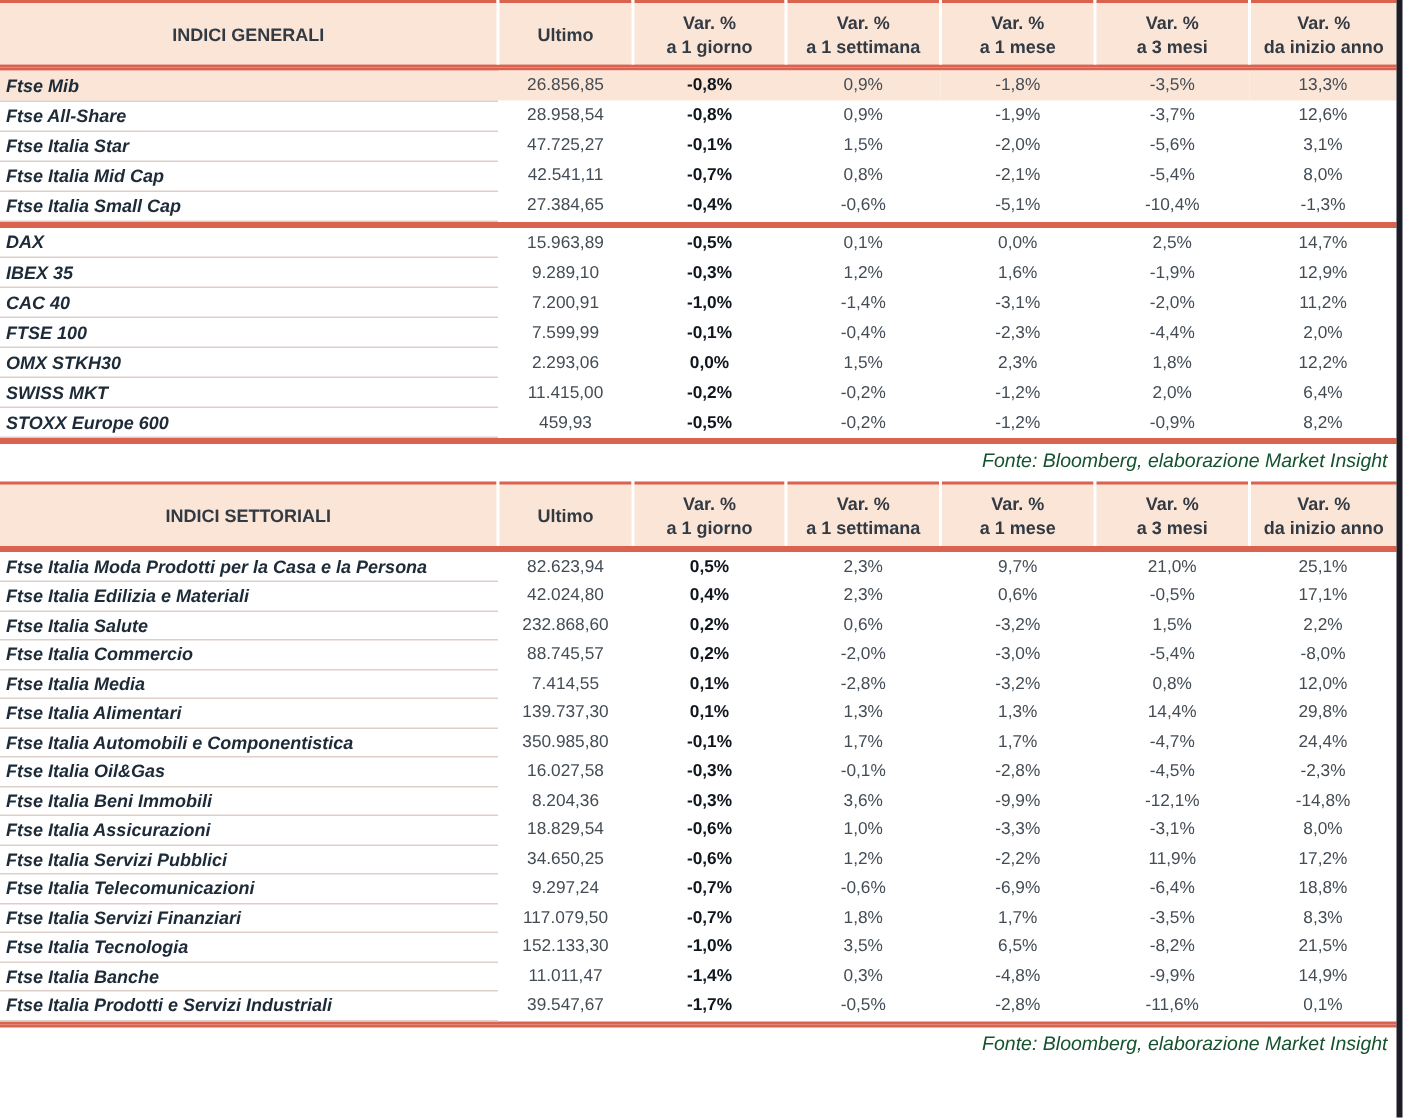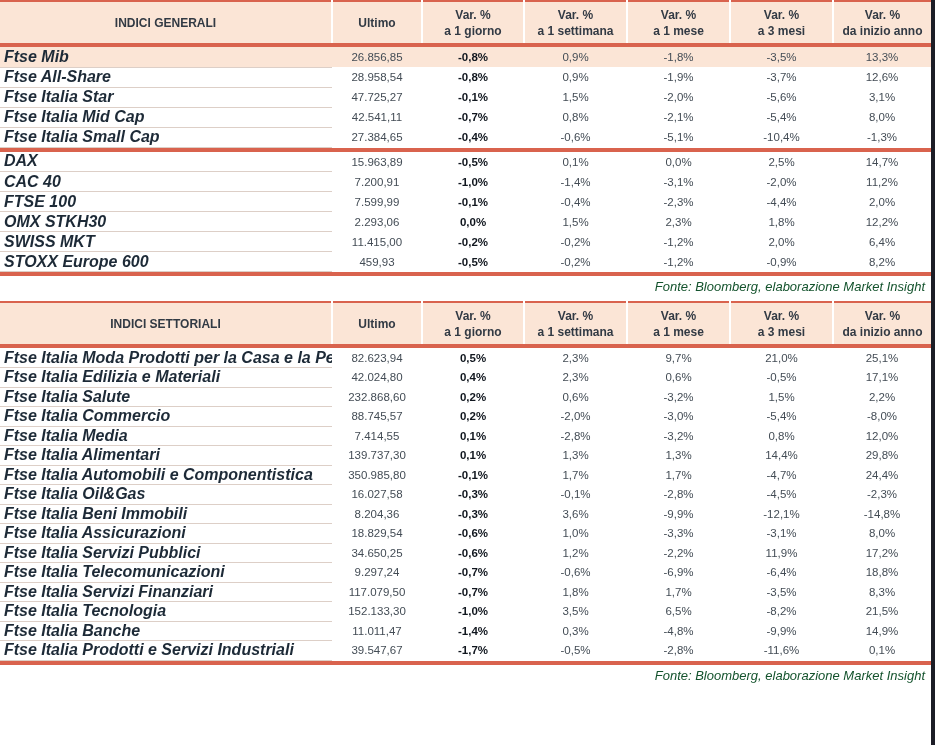--- a/index.html
+++ b/index.html
@@ -32,21 +32,21 @@
   
   tr.sep td { padding: 0; height: auto; border: none !important; }
   .dline { height: 1px; border-top: 2px solid #d9634e; border-bottom: 2px solid #d9634e; background: #fff; }
 
   
   tbody td { font-size: 11.5px; color: #434c55; text-align: center; white-space: nowrap; }
   .t1 tbody tr.row td { height: 20px; }
   .t2 tbody tr.row td { height: 19.5px; }
   td.name {
     text-align: left; padding-left: 4px;
-    font-weight: bold; font-style: italic; font-size: 16px; color: #1d2a37;
+    font-weight: bold; font-style: italic; font-size: 12px; color: #1d2a37;
     border-bottom: 1px solid #ddcfc7; overflow: hidden;
   }
   td.day { font-weight: bold; color: #10161e; text-align: center; }
   tr.hl td { background: #fbe5d6; }
 
   .fonte {
     width: 931px; text-align: right; font-style: italic;
     font-size: 13px; color: #14532d; padding: 3px 6px 2px 0; height: 21px;
   }
   .gap { height: 4px; }
@@ -153,20 +153,29 @@
             <tr class="row">
               <td class="name">DAX</td>
               <td>15.963,89</td>
               <td class="day">-0,5%</td>
               <td>0,1%</td>
               <td>0,0%</td>
               <td>2,5%</td>
               <td>14,7%</td>
             </tr>
             <tr class="row">
+              <td class="name">IBEX 35</td>
+              <td>9.289,10</td>
+              <td class="day">-0,3%</td>
+              <td>1,2%</td>
+              <td>1,6%</td>
+              <td>-1,9%</td>
+              <td>12,9%</td>
+            </tr>
+            <tr class="row">
               <td class="name">CAC 40</td>
               <td>7.200,91</td>
               <td class="day">-1,0%</td>
               <td>-1,4%</td>
               <td>-3,1%</td>
               <td>-2,0%</td>
               <td>11,2%</td>
             </tr>
             <tr class="row">
               <td class="name">FTSE 100</td>

